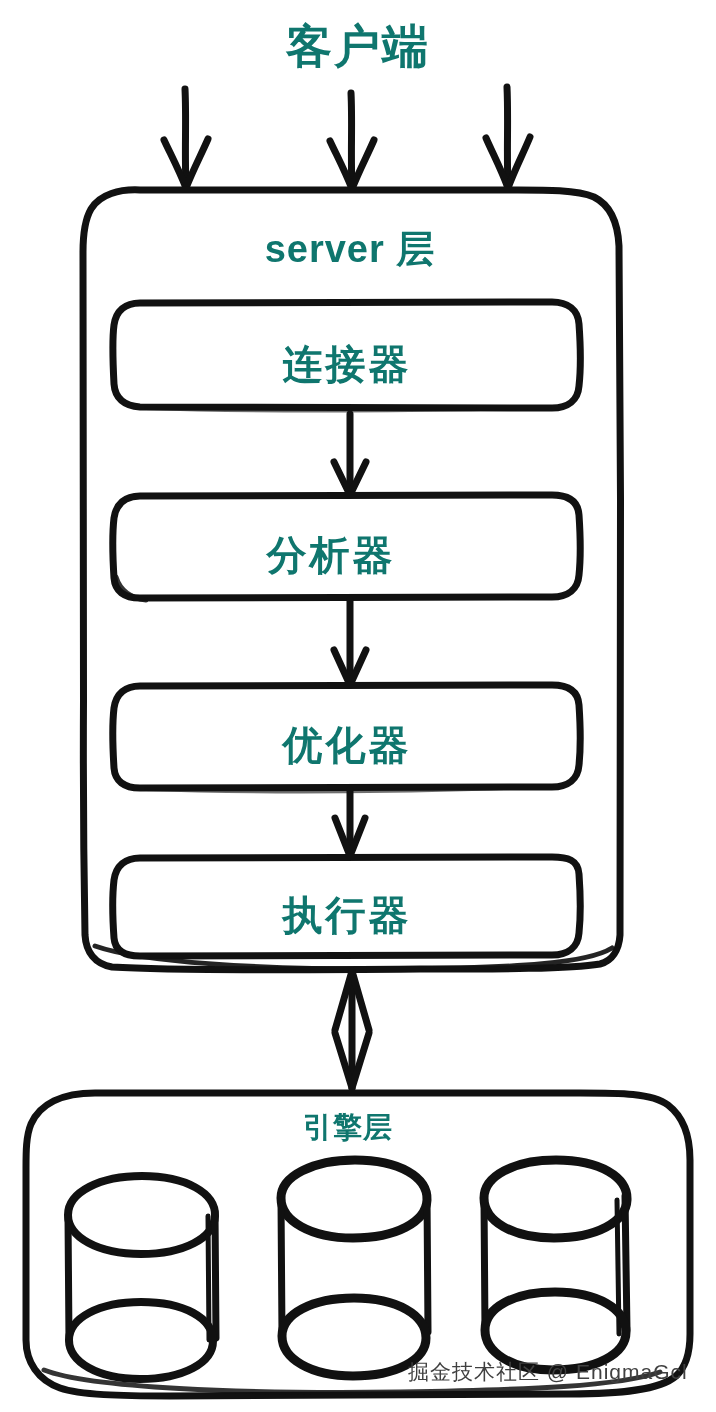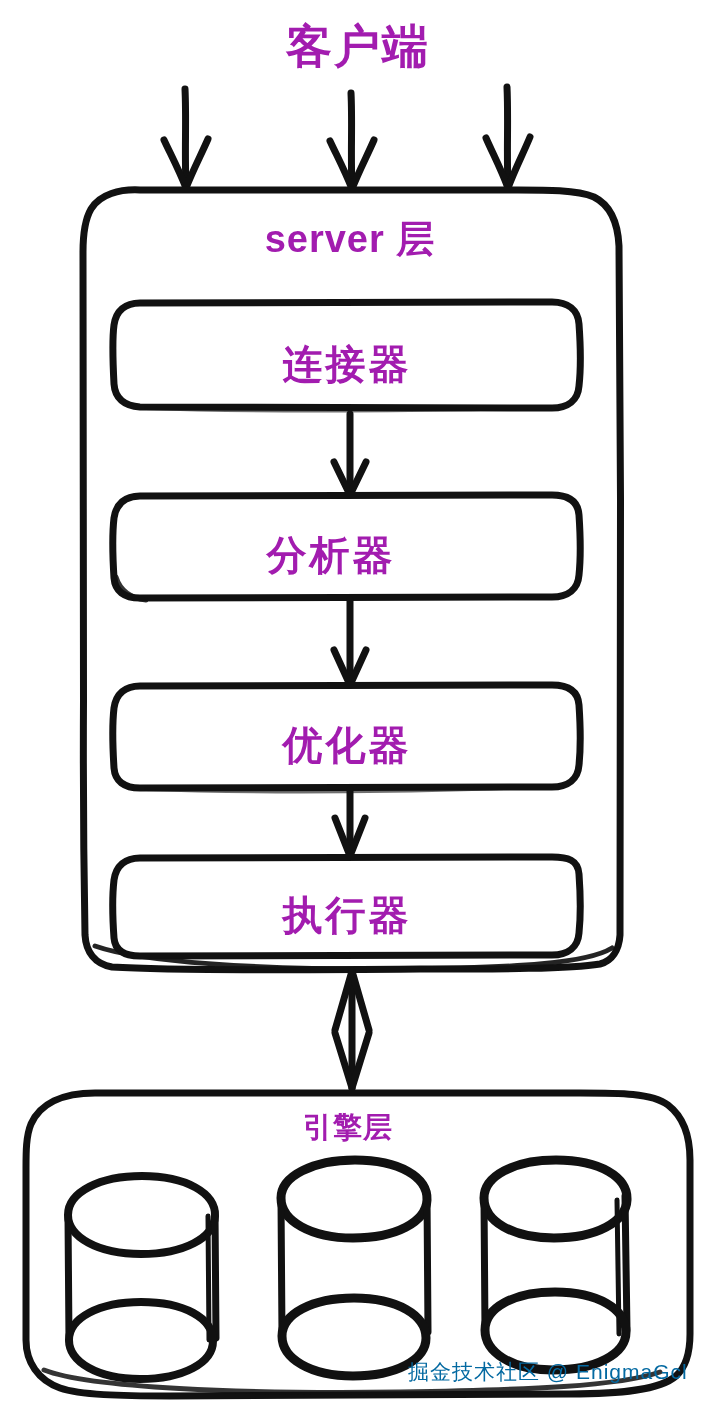--- a/index.html
+++ b/index.html
@@ -30,40 +30,40 @@
   }
   .stroke {
     fill: none;
     stroke: #111111;
     stroke-linecap: round;
     stroke-linejoin: round;
   }
 
   .label {
     position: absolute;
-    color: #a21caf;
+    color: #0f766e;
     font-family: "Liberation Sans", sans-serif;
     white-space: nowrap;
     user-select: none;
   }
   .label-centered {
     transform: translateX(-50%);
     text-align: center;
   }
 
   #client-title {
     left: 358px;
     top: 16px;
     font-size: 46px;
     font-weight: 700;
     letter-spacing: 2px;
   }
   #server-layer-title {
     left: 350px;
-    top: 214px;
+    top: 224px;
     font-size: 38px;
     font-weight: 600;
     letter-spacing: 1px;
   }
   #engine-layer-title {
     left: 348px;
     top: 1108px;
     font-size: 29px;
     font-weight: 700;
     letter-spacing: 1px;
@@ -76,21 +76,21 @@
   }
   #label-connector  { left: 347px; top: 325px; }
   #label-analyzer   { left: 331px; top: 516px; }
   #label-optimizer  { left: 347px; top: 706px; }
   #label-executor   { left: 347px; top: 876px; }
 
   #watermark {
     left: 408px;
     top: 1358px;
     font-size: 21px;
-    color: #0369a1;
+    color: #404040;
     font-weight: 400;
     letter-spacing: 1px;
   }
 </style>
 </head>
 <body>
 
 <div id="diagram-root">
 
   <svg class="canvas" viewBox="0 0 716 1412" xmlns="http://www.w3.org/2000/svg">

